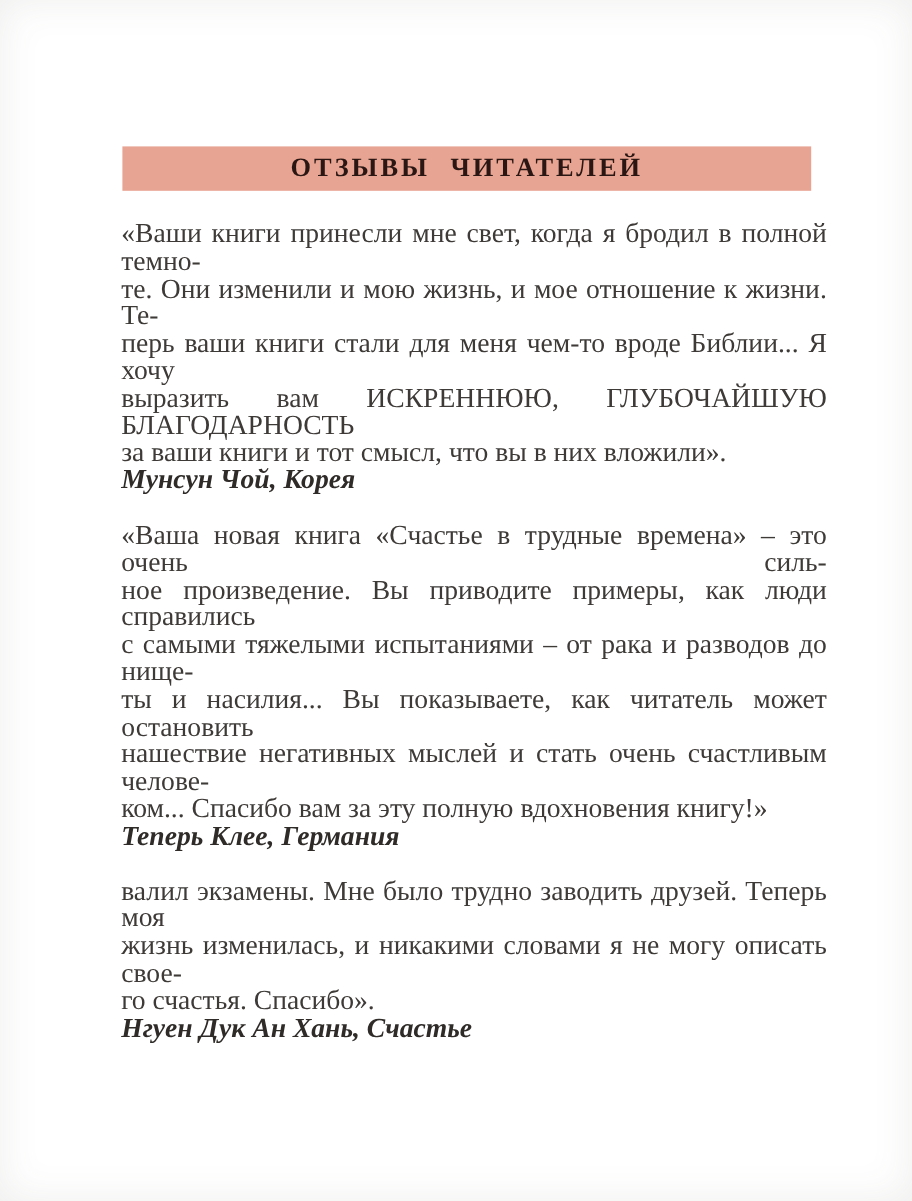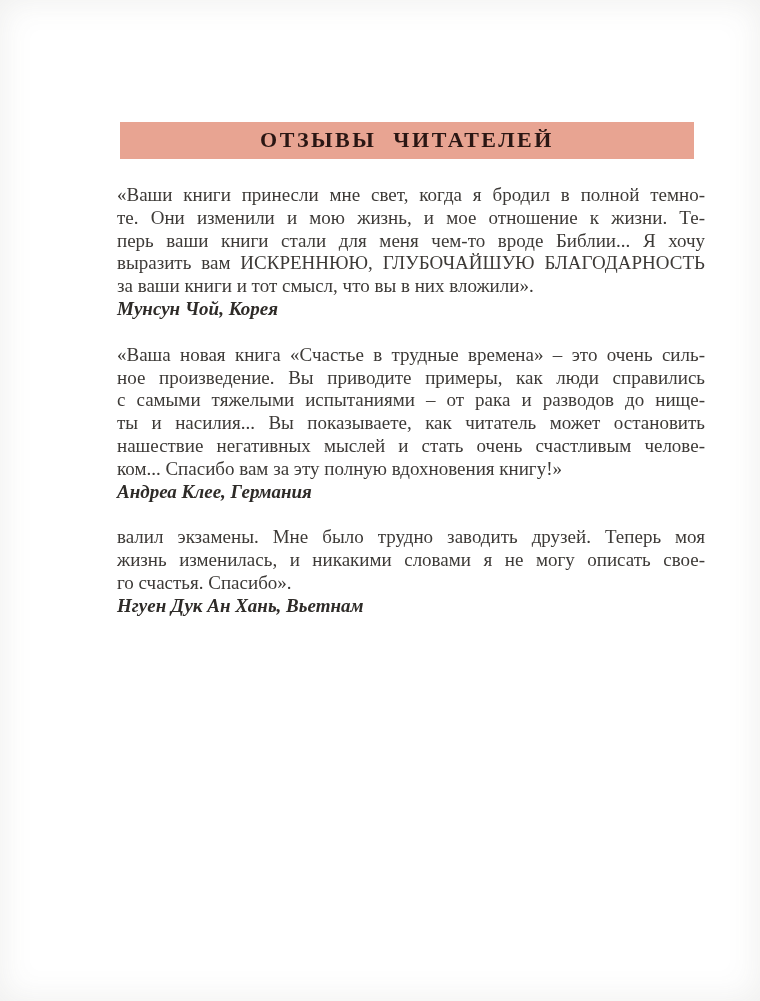--- a/index.html
+++ b/index.html
@@ -18,45 +18,45 @@
   
   .page::after {
     content: "";
     position: absolute;
     inset: 0;
     box-shadow: inset 0 0 34px rgba(90, 85, 80, 0.10);
     pointer-events: none;
   }
   .banner {
     position: absolute;
-    left: 120px;
+    left: 102px;
     top: 122px;
     width: 574px;
     height: 37px;
     background: var(--banner-bg, #e8a492);
     display: flex;
     align-items: center;
     justify-content: center;
   }
   .banner-title {
     font-weight: bold;
     font-size: 22px;
     letter-spacing: 2.5px;
     word-spacing: 9px;
     color: var(--banner-text, #2a1613);
     white-space: nowrap;
     transform: translateY(-1px);
   }
   .content {
     position: absolute;
-    left: 117px;
+    left: 101px;
     top: 184px;
     width: 588px;
     color: var(--body-text, #3d3a37);
-    font-size: 19px;
+    font-size: 23px;
     line-height: 22.8px;
   }
   .review {
     margin-bottom: 23px;
   }
   .line {
     text-align: justify;
     text-align-last: justify;
     white-space: normal;
   }
@@ -91,24 +91,24 @@
       <div class="attribution">Мунсун Чой, Корея</div>
     </div>
 
     <div class="review">
       <div class="line">«Ваша новая книга «Счастье в трудные времена» – это очень силь-</div>
       <div class="line">ное произведение. Вы приводите примеры, как люди справились</div>
       <div class="line">с самыми тяжелыми испытаниями – от рака и разводов до нище-</div>
       <div class="line">ты и насилия... Вы показываете, как читатель может остановить</div>
       <div class="line">нашествие негативных мыслей и стать очень счастливым челове-</div>
       <div class="line last">ком... Спасибо вам за эту полную вдохновения книгу!»</div>
-      <div class="attribution">Андреа Клее, Германия</div>
+      <div class="attribution">Теперь Клее, Германия</div>
     </div>
 
     <div class="review">
       <div class="line">валил экзамены. Мне было трудно заводить друзей. Теперь моя</div>
       <div class="line">жизнь изменилась, и никакими словами я не могу описать свое-</div>
       <div class="line last">го счастья. Спасибо».</div>
-      <div class="attribution">Нгуен Дук Ан Хань, Вьетнам</div>
+      <div class="attribution">Нгуен Дук Ан Хань, Счастье</div>
     </div>
 
   </div>
 </div>
 
 </body></html>

